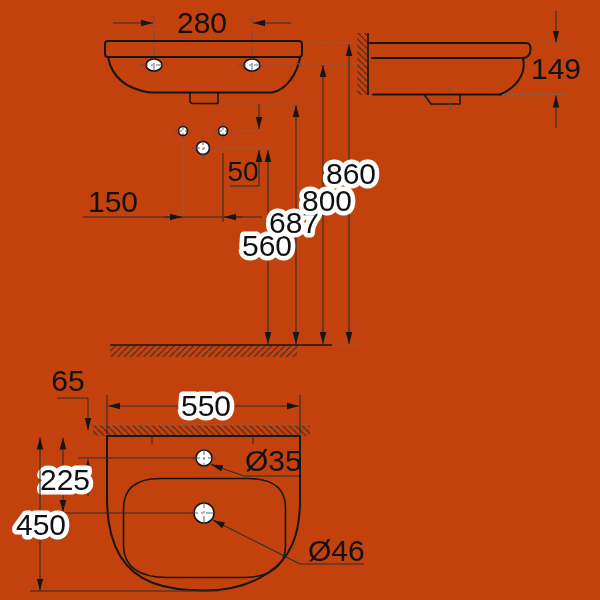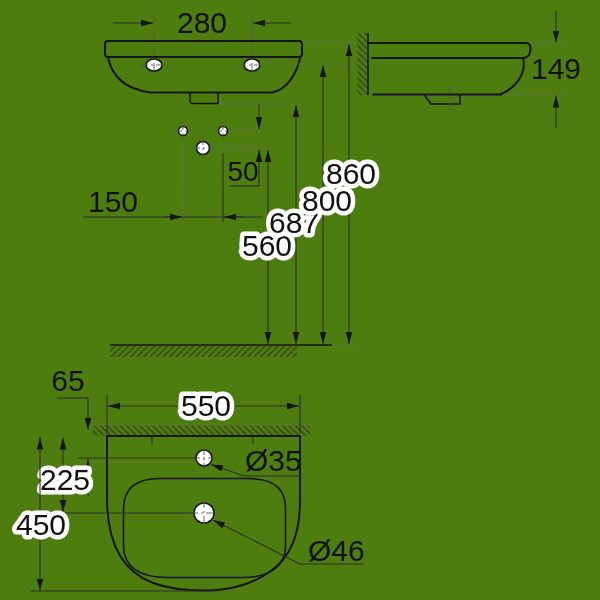--- a/index.html
+++ b/index.html
@@ -1,16 +1,16 @@
 <!DOCTYPE html>
 <html><head>
 <meta charset="utf-8">
 <style>
   html,body{margin:0;padding:0;background:#ffffff;}
-  .stage{position:relative;width:600px;height:600px;background:#4d7c0f;overflow:hidden;}
+  .stage{position:relative;width:600px;height:600px;background:#c2410c;overflow:hidden;}
   svg{display:block;}
   .obj{fill:none;stroke:#161616;stroke-width:2;stroke-linejoin:round;stroke-linecap:round;}
   .obj2{fill:none;stroke:#161616;stroke-width:1.6;stroke-linejoin:round;}
   .hole{fill:#ffffff;stroke:#161616;stroke-width:1.6;}
   .dim{fill:none;stroke:#2e2e2e;stroke-width:1.1;}
   .ext{fill:none;stroke:#6e6e6e;stroke-width:1;stroke-dasharray:2 2.2;}
   .cl{fill:none;stroke:#555;stroke-width:0.9;stroke-dasharray:8 3 2 3;}
   .lbl{font-family:"Liberation Sans","DejaVu Sans",sans-serif;font-size:30px;fill:#111;}
   .lbl50{font-size:28px;}
   .halo{paint-order:stroke;stroke:#fff;stroke-width:9px;stroke-linejoin:round;}

